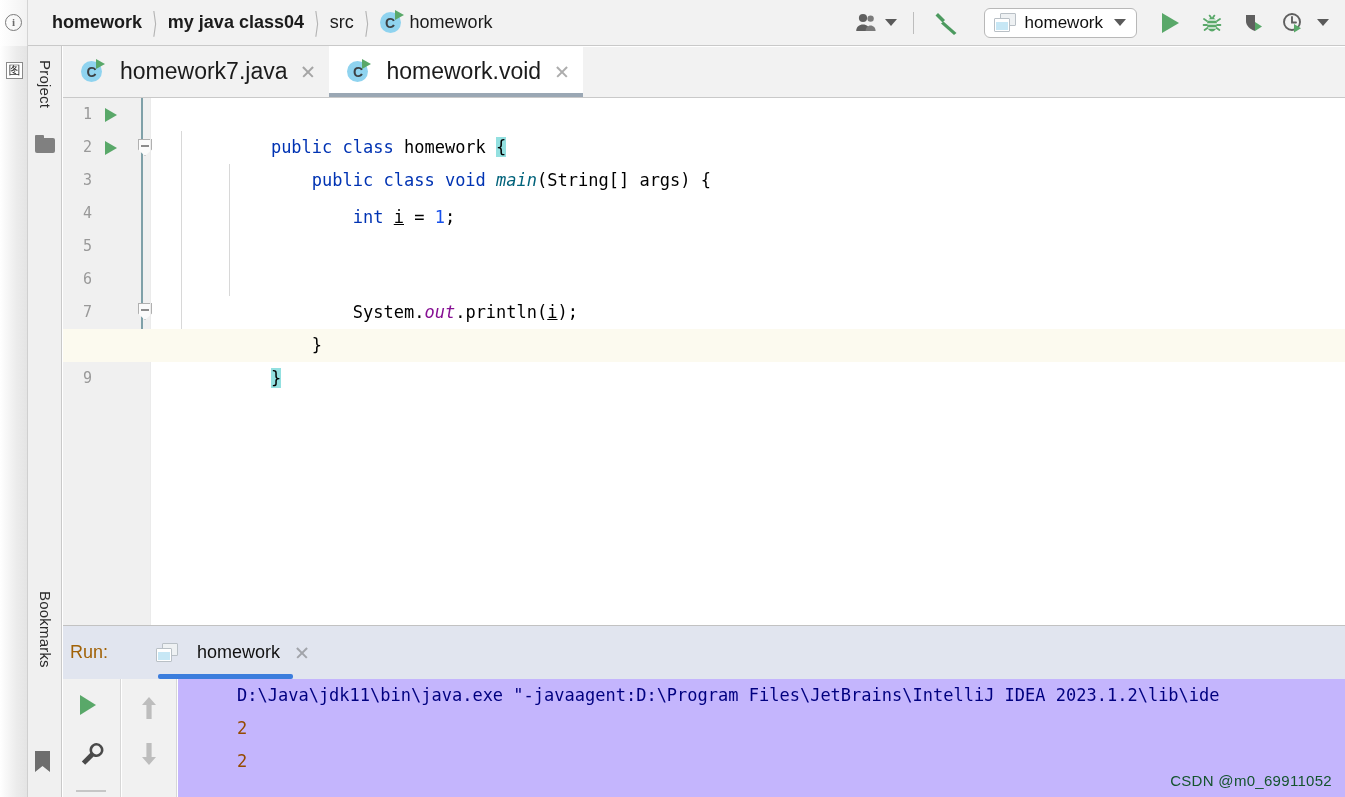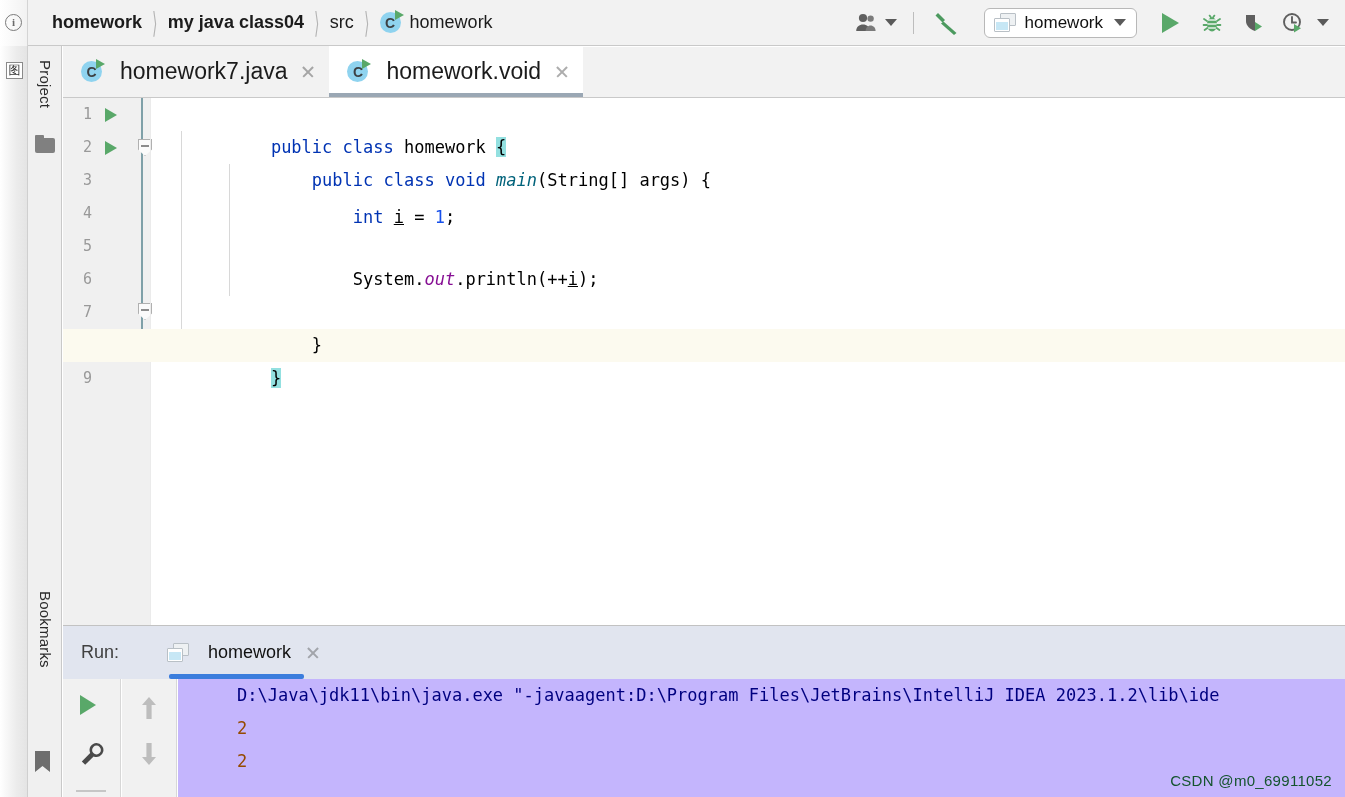--- a/index.html
+++ b/index.html
@@ -227,21 +227,21 @@
 
   
   #runpanel {
     position: absolute; left: 63px; top: 625px; width: 1282px; height: 172px;
     background: #ffffff; border-top: 1px solid #c2c2c2;
   }
   #run-header {
     position: absolute; left: 0; top: 0; width: 1282px; height: 53px;
     background: #e1e5ef; display: flex; align-items: center;
   }
-  #run-label { font-size: 18px; color: #404040; margin-left: 18px; }
+  #run-label { font-size: 18px; color: #a16207; margin-left: 7px; }
   #run-tab {
     display: flex; align-items: center; height: 53px; position: relative;
     margin-left: 44px; padding: 0 4px;
   }
   #run-tab::after {
     content:''; position:absolute; left: 6px; right: 20px; bottom: 0; height: 5px;
     background: #3b7ddd; border-radius: 2px;
   }
   #run-tab-label { font-size: 18px; color: #111; margin-left: 10px; }
   .rt-close {
@@ -482,24 +482,24 @@
       <div class="cline" style="top:33px;">
         <span>    </span><span class="kw">public class void</span> <span class="fn">main</span>(String[] args) {
       </div>
 
       <div class="cline" style="top:70px;">
         <span>        </span><span class="kw">int</span> <span class="lv">i</span> = <span class="num">1</span>;
       </div>
 
       <div class="cline" style="top:99px;"></div>
 
-      <div class="cline" style="top:132px;">
-        <span>        </span>System.<span class="fld">out</span>.println(++<span class="lv">i</span>);
-      </div>
-
+
+      <div class="cline" style="top:165px;">
+        <span>        </span>System.<span class="fld">out</span>.println(<span class="lv">i</span>);
+      </div>
 
       <div class="cline" style="top:198px;">
         <span>    </span>}
       </div>
 
       <div class="cline" style="top:231px;">
         <span class="brace-hl">}</span>
       </div>
 
       <div class="cline" style="top:264px;"></div>

